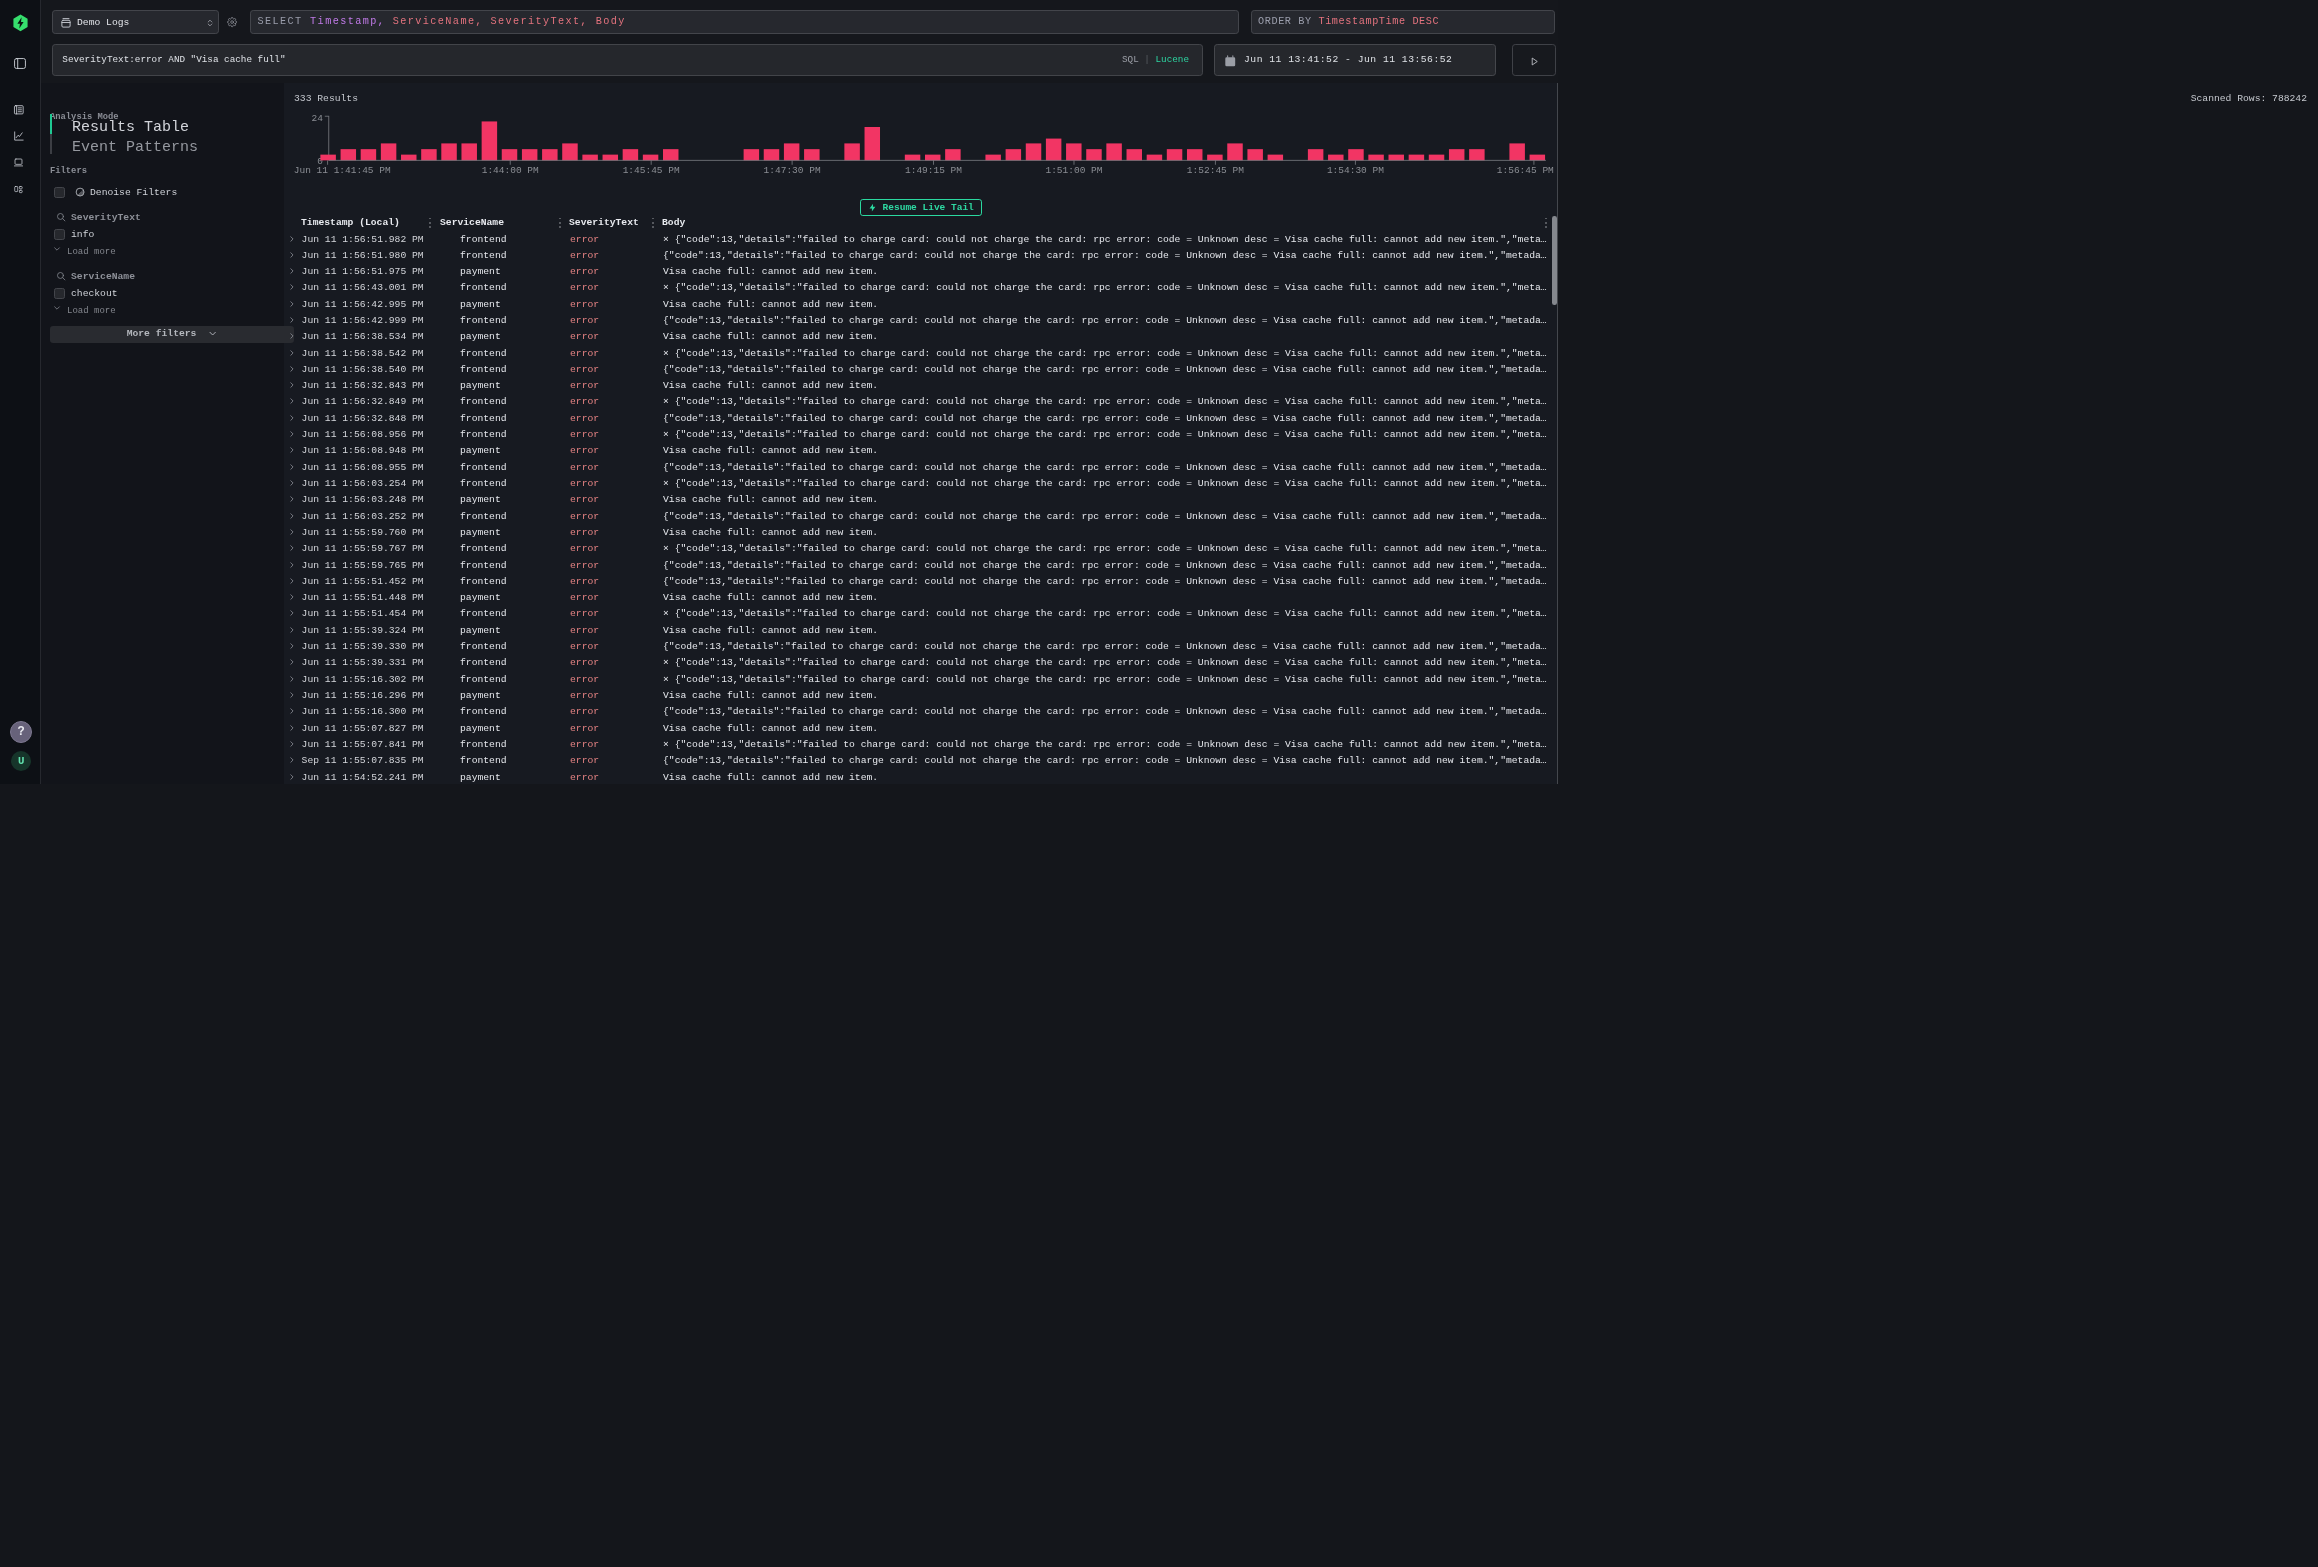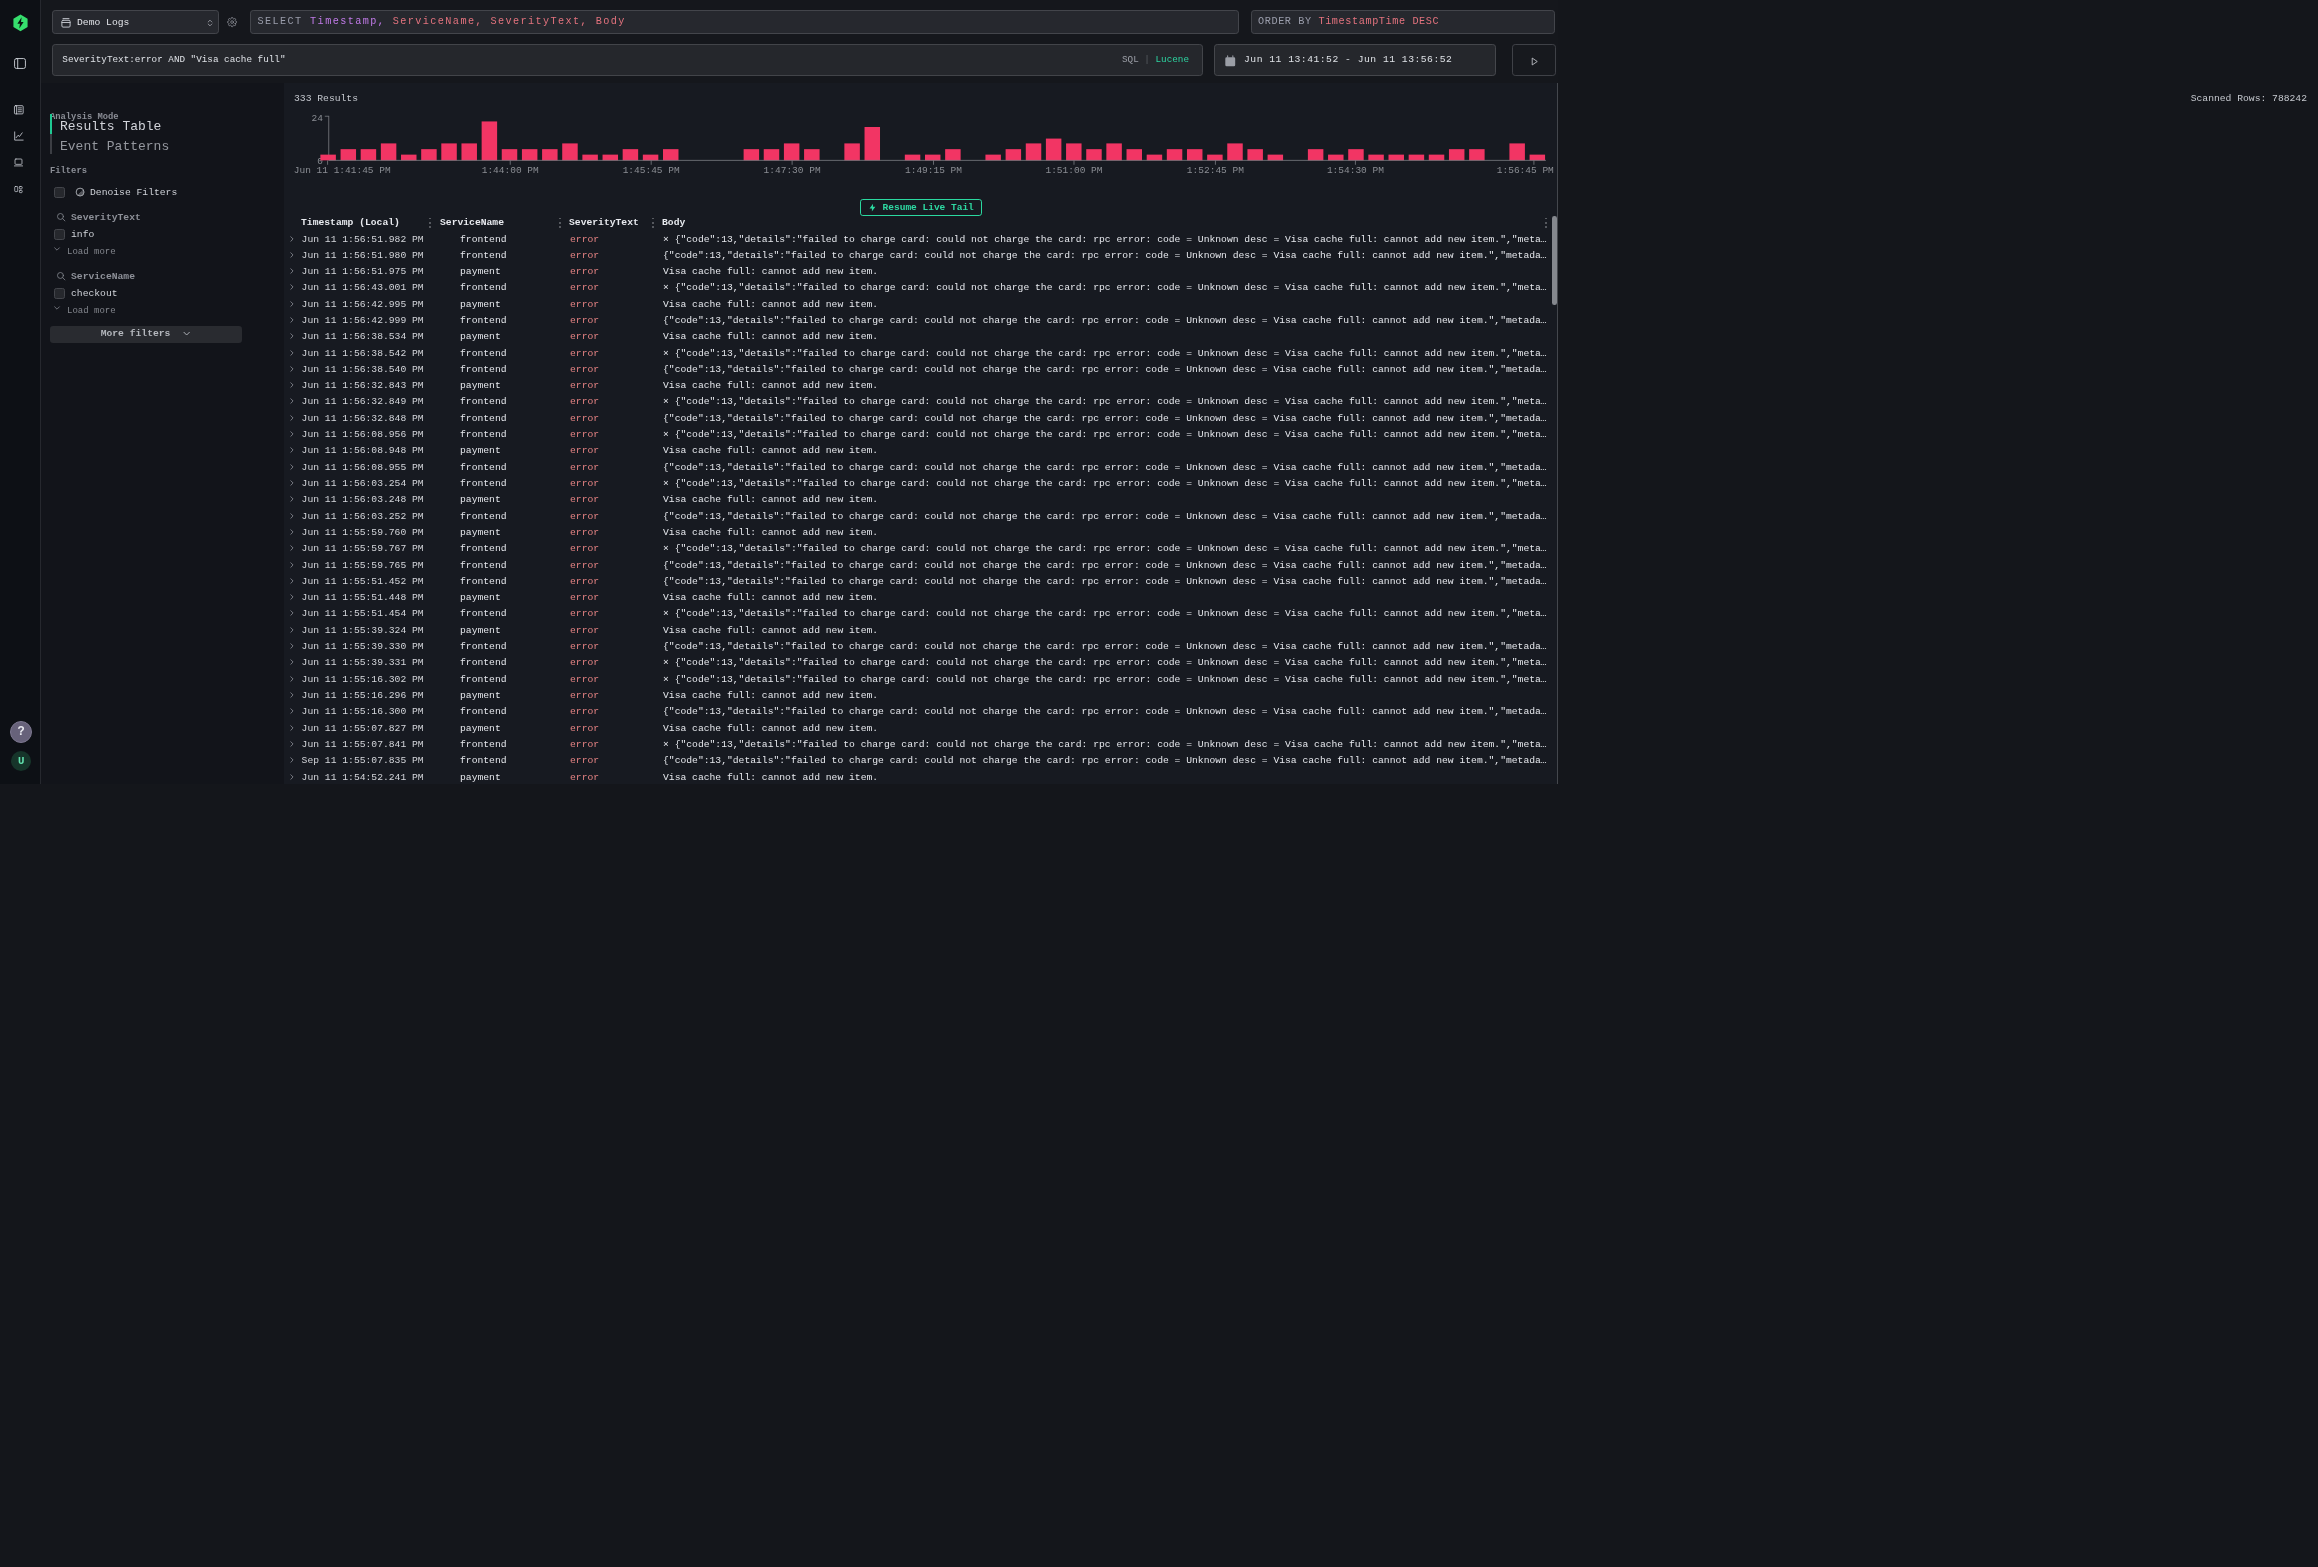--- a/index.html
+++ b/index.html
@@ -11,21 +11,21 @@
   border-right:0.7px solid #26282e; }
 
 
 #topbar { position:absolute; left:41px; top:0; width:1517px; height:83px; background:#15171c; }
 .inp { position:absolute; background:#26282e; border:0.7px solid #43454b; border-radius:3.2px; }
 .mutebold { color:#9a9dab; font-weight:normal; }
 
 
 #panel { position:absolute; left:41px; top:83px; width:243px; height:701px; background:#12141a; }
 .h { position:absolute; left:50px; font-size:8.8px; font-weight:bold; color:#8b8e96; }
-.tabtxt { position:absolute; left:60px; font-size:13px; }
+.tabtxt { position:absolute; left:72px; font-size:15px; }
 .cb { position:absolute; left:54px; width:10.7px; height:10.7px; border-radius:2.3px;
   background:#26282d; border:0.7px solid #43454b; }
 .lbl { position:absolute; font-size:9.7px; color:#cfd2d8; }
 .gh { position:absolute; left:71px; font-size:9.7px; font-weight:bold; color:#8d9098; }
 .lm { position:absolute; left:67px; font-size:9px; color:#83868d; }
 
 
 #main { position:absolute; left:284px; top:83px; width:1274px; height:701px; background:#171a21; }
 .axlab { font-size:20.5px; fill:#8b8e94; font-family:"Liberation Mono",monospace; }
 .row { position:absolute; left:0; width:1558px; height:16.3px; }
@@ -161,21 +161,21 @@
   <circle cx="10.5" cy="10.5" r="7"></circle>
     <line x1="16" y1="16" x2="21" y2="21"></line>
 </svg>
 <div class="gh" style="top:271px">ServiceName</div>
 <div class="cb" style="top:288px"></div>
 <div class="lbl" style="left:71px;top:288px">checkout</div>
 <svg class="abs" style="left:53px;top:304px" width="8" height="8" viewBox="0 0 24 24" fill="none" stroke="#84878f" stroke-width="2.4" stroke-linecap="round" stroke-linejoin="round">
     <path d="M5 8.5 L12 15.5 L19 8.5"></path>
   </svg>
 <div class="lm" style="top:306px">Load more</div>
-<div class="abs" style="left:50px;top:326px;width:192px;height:16.7px;background:#292b30;border-radius:3.2px;text-align:center;font-size:9.7px;font-weight:bold;color:#b4b7bd;line-height:16.7px">More filters&nbsp;&nbsp;<svg style="vertical-align:-1.9px" width="9.3" height="9.3" viewBox="0 0 24 24" fill="none" stroke="#b4b7bd" stroke-width="2.4" stroke-linecap="round" stroke-linejoin="round">
+<div class="abs" style="left:50px;top:326px;width:244px;height:16.7px;background:#292b30;border-radius:3.2px;text-align:center;font-size:9.7px;font-weight:bold;color:#b4b7bd;line-height:16.7px">More filters&nbsp;&nbsp;<svg style="vertical-align:-1.9px" width="9.3" height="9.3" viewBox="0 0 24 24" fill="none" stroke="#b4b7bd" stroke-width="2.4" stroke-linecap="round" stroke-linejoin="round">
       <path d="M5 8.5 L12 15.5 L19 8.5"></path>
     </svg></div>
 
 <div class="abs" style="left:294px;top:93px;font-size:9.7px;color:#c6c9cf">333 Results</div>
 <div class="abs" style="right:11px;top:93px;font-size:9.7px;color:#c6c9cf">Scanned Rows: 788242</div>
 
 <svg class="abs" style="left:284px;top:111px" width="1274" height="70" viewBox="0 0 2748 150">
   <text x="84" y="22" class="axlab" text-anchor="end">24</text>
   <text x="84" y="113" class="axlab" text-anchor="end">0</text>
   <line x1="88" y1="10.8" x2="96.5" y2="10.8" stroke="#83868c" stroke-width="1.6"></line>

